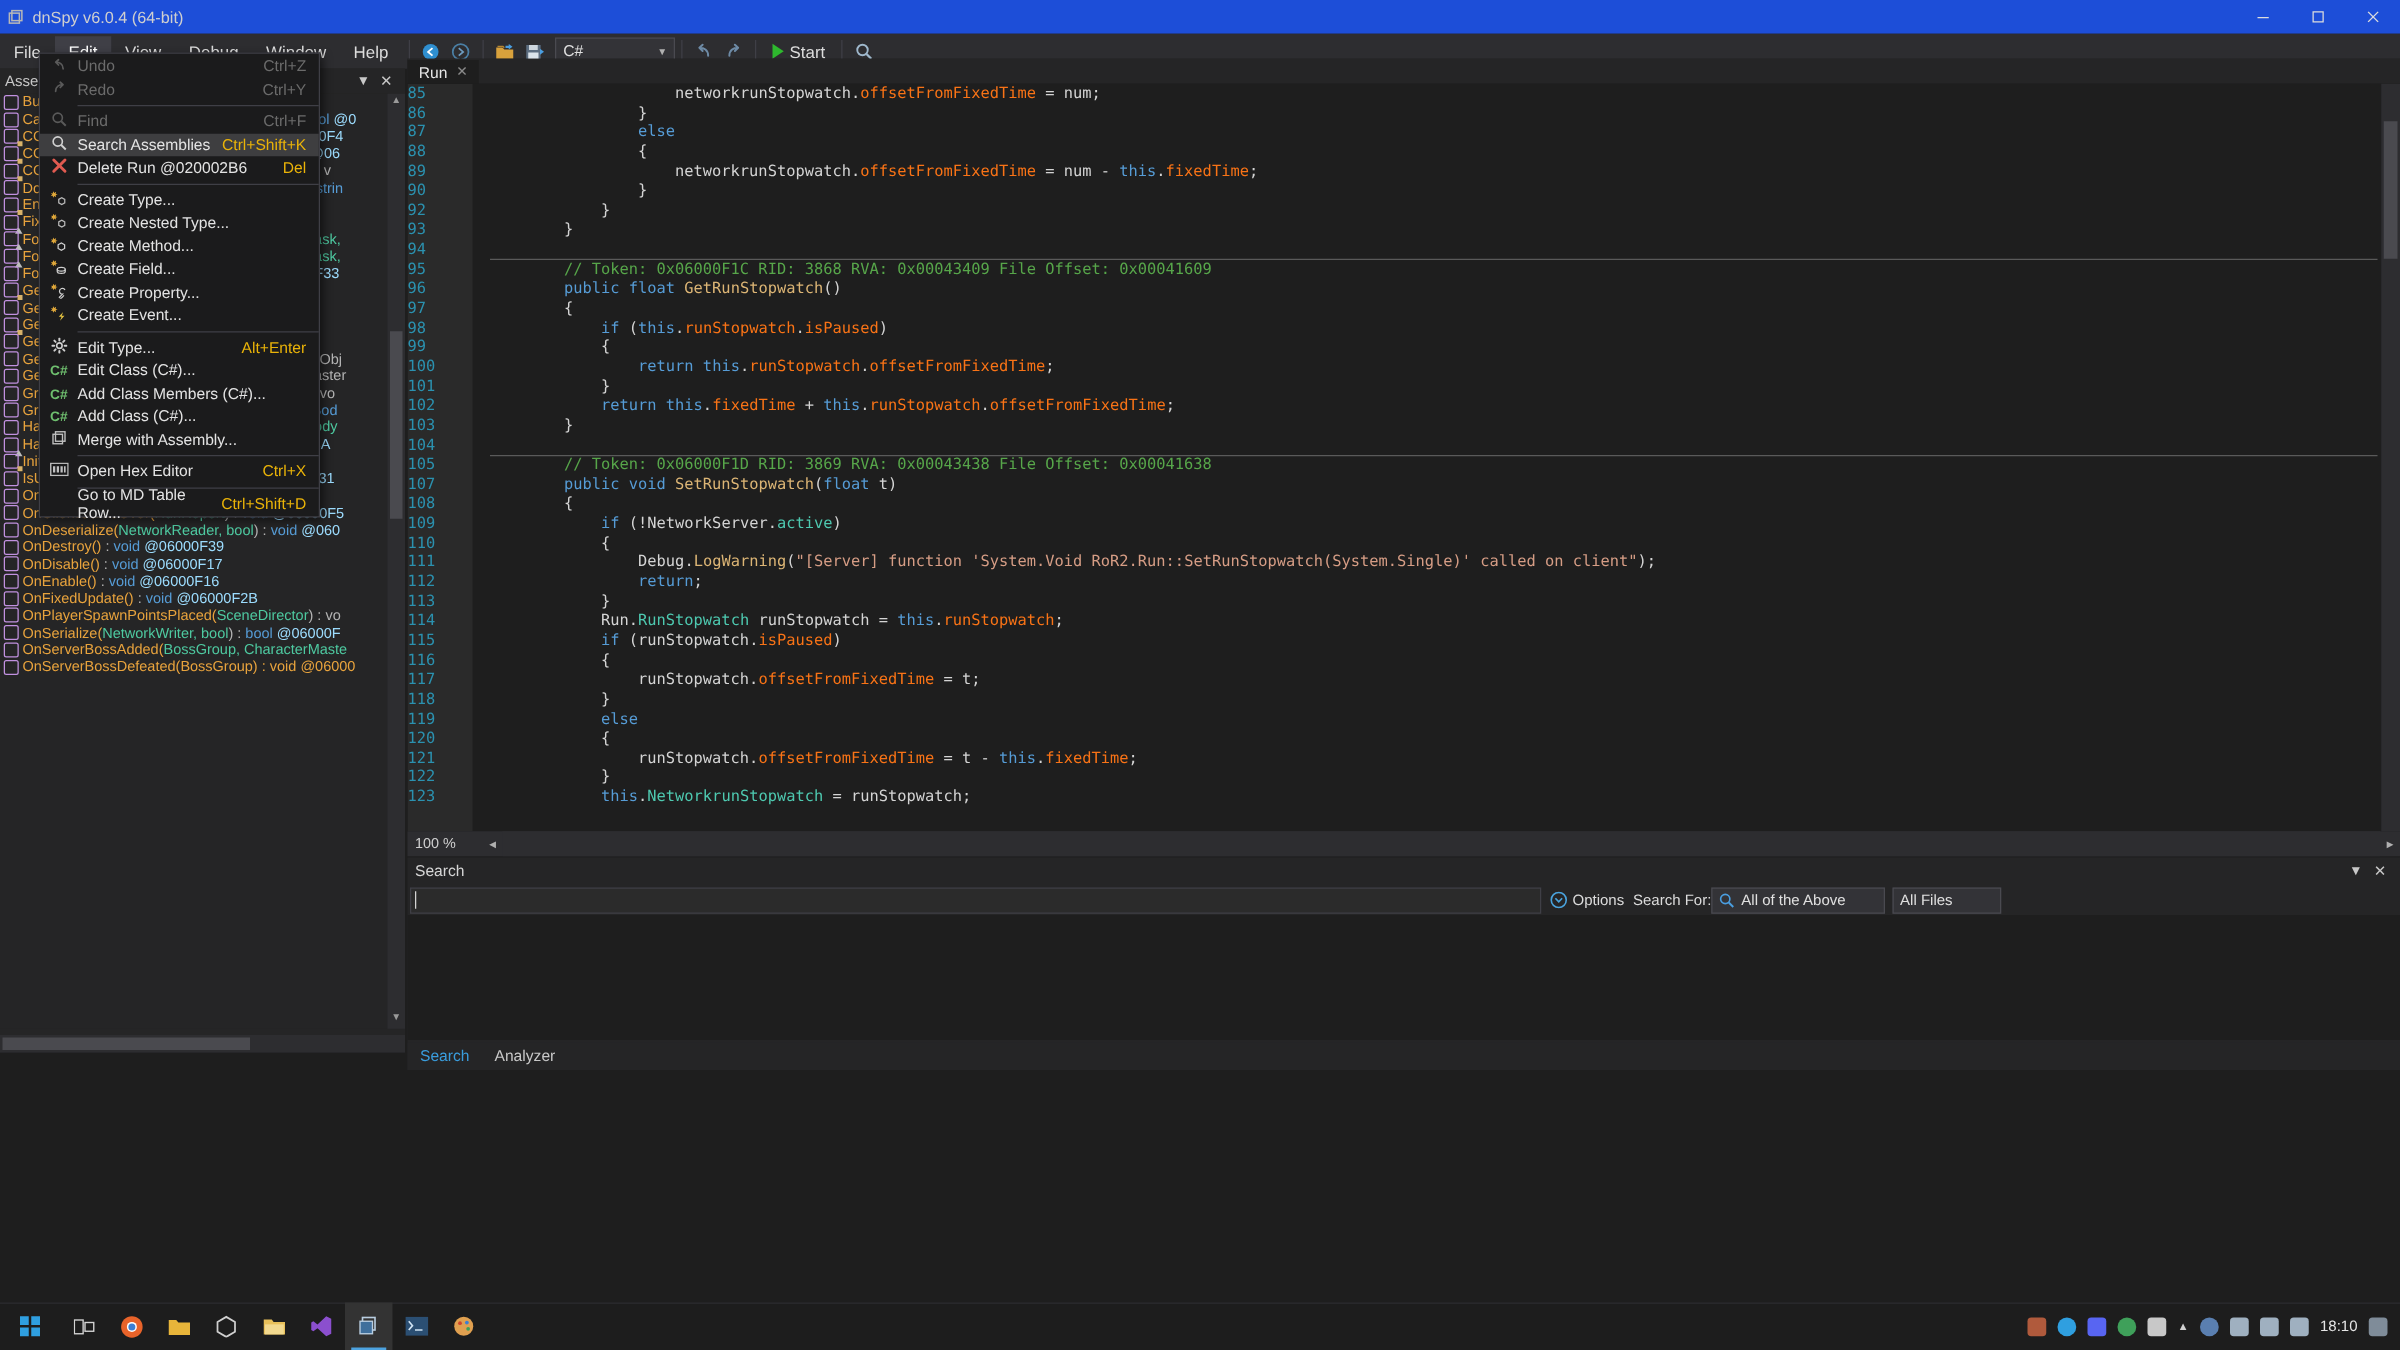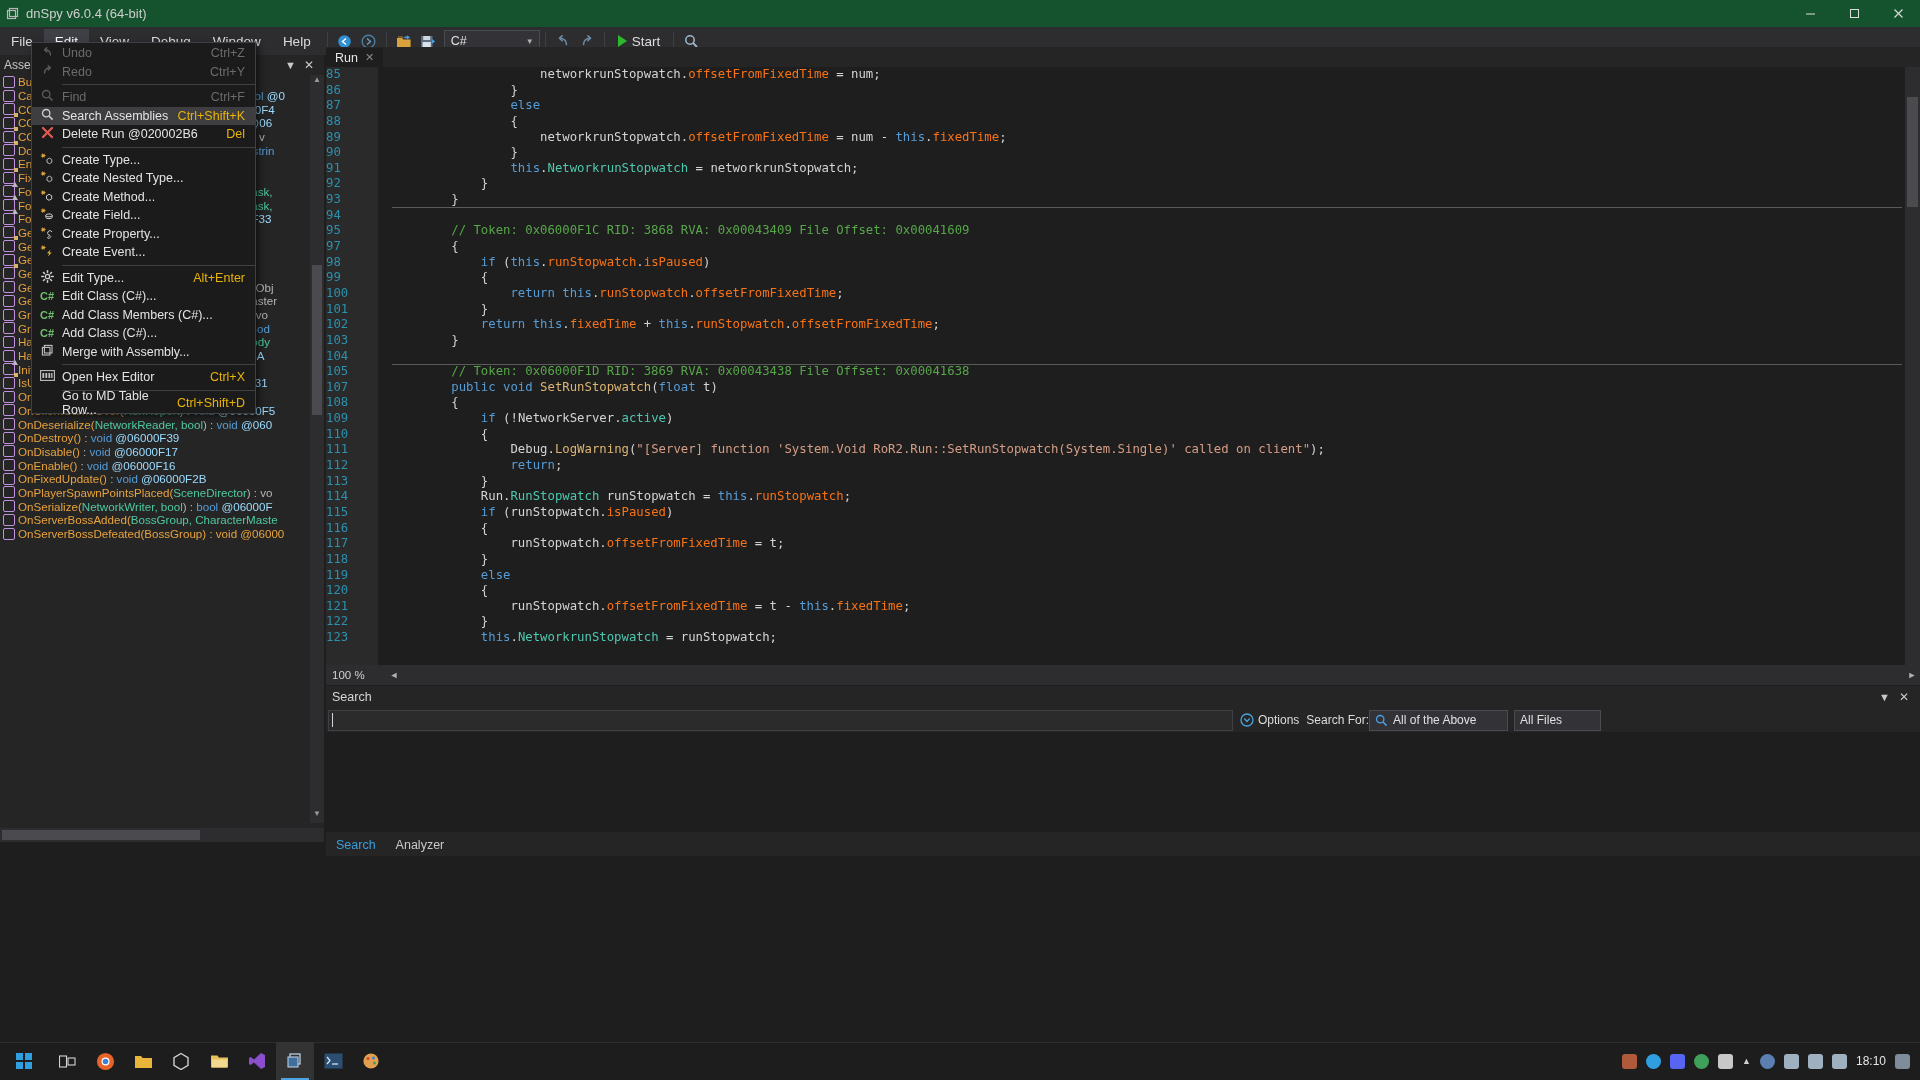--- a/index.html
+++ b/index.html
@@ -6,21 +6,21 @@
   body{
     width:1920px;height:1080px;overflow:hidden;
     background:#1e1e1e;
     font-family:"Liberation Sans",sans-serif;
     font-size:13px;color:#d4d4d4;
     -webkit-font-smoothing:antialiased;
   }
   .app{position:relative;width:1920px;height:1080px;}
 
   
-  .titlebar{position:absolute;left:0;top:0;width:1920px;height:27px;background:#14532d;display:flex;align-items:center;}
+  .titlebar{position:absolute;left:0;top:0;width:1920px;height:27px;background:#1d4ed8;display:flex;align-items:center;}
   .tb-icon{width:26px;height:27px;display:flex;align-items:center;justify-content:center;}
   .tb-title{font-size:13px;color:#cfcfcf;}
   .tb-btns{position:absolute;right:0;top:0;height:27px;display:flex;}
   .tb-btn{width:44px;height:27px;display:flex;align-items:center;justify-content:center;color:#d8d8d8;font-size:13px;}
 
   
   .menubar{position:absolute;left:0;top:27px;width:1920px;height:28px;background:#2d2d30;display:flex;align-items:center;}
   .menu-item{padding:5px 11px;font-size:13.5px;color:#dcdcdc;cursor:default;}
   .menu-item.active{background:#3f3f46;color:#fff;}
   .mb-sep{width:1px;height:18px;background:#3f3f46;margin:0 5px;}
@@ -603,25 +603,25 @@
     </div>
     <div class="editor">
       <div class="gutterbg"></div>
       <div class="code" id="code-lines">
           <div class="cl"><span class="ln">85</span><span class="src"><span class="c-pl">                    </span><span class="c-pl">networkrunStopwatch</span><span class="c-pl">.</span><span class="c-pr">offsetFromFixedTime</span><span class="c-pl"> = num;</span></span></div>
           <div class="cl"><span class="ln">86</span><span class="src"><span class="c-pl">                }</span></span></div>
           <div class="cl"><span class="ln">87</span><span class="src"><span class="c-pl">                </span><span class="c-kw">else</span></span></div>
           <div class="cl"><span class="ln">88</span><span class="src"><span class="c-pl">                {</span></span></div>
           <div class="cl"><span class="ln">89</span><span class="src"><span class="c-pl">                    networkrunStopwatch</span><span class="c-pl">.</span><span class="c-pr">offsetFromFixedTime</span><span class="c-pl"> = num - </span><span class="c-kw">this</span><span class="c-pl">.</span><span class="c-pr">fixedTime</span><span class="c-pl">;</span></span></div>
           <div class="cl"><span class="ln">90</span><span class="src"><span class="c-pl">                }</span></span></div>
-          <div class="cl"><span class="ln">91</span><span class="src"><span class="c-pl">                </span><span class="c-kw">this</span><span class="c-pl">.</span><span class="c-at">NetworkrunStopwatch</span><span class="c-pl"> = networkrunStopwatch;</span></span></div>
           <div class="cl"><span class="ln">92</span><span class="src"><span class="c-pl">            }</span></span></div>
           <div class="cl"><span class="ln">93</span><span class="src"><span class="c-pl">        }</span></span></div>
           <div class="cl"><span class="ln">94</span><span class="src"><span class="c-pl"></span></span></div>
           <div class="cl"><span class="ln">95</span><span class="src"><span class="c-cm">        // Token: 0x06000F1C RID: 3868 RVA: 0x00043409 File Offset: 0x00041609</span></span></div>
+          <div class="cl"><span class="ln">96</span><span class="src"><span class="c-pl">        </span><span class="c-kw">public float </span><span class="c-mt">GetRunStopwatch</span><span class="c-pl">()</span></span></div>
           <div class="cl"><span class="ln">97</span><span class="src"><span class="c-pl">        {</span></span></div>
           <div class="cl"><span class="ln">98</span><span class="src"><span class="c-pl">            </span><span class="c-kw">if</span><span class="c-pl"> (</span><span class="c-kw">this</span><span class="c-pl">.</span><span class="c-pr">runStopwatch</span><span class="c-pl">.</span><span class="c-pr">isPaused</span><span class="c-pl">)</span></span></div>
           <div class="cl"><span class="ln">99</span><span class="src"><span class="c-pl">            {</span></span></div>
           <div class="cl"><span class="ln">100</span><span class="src"><span class="c-pl">                </span><span class="c-kw">return</span><span class="c-pl"> </span><span class="c-kw">this</span><span class="c-pl">.</span><span class="c-pr">runStopwatch</span><span class="c-pl">.</span><span class="c-pr">offsetFromFixedTime</span><span class="c-pl">;</span></span></div>
           <div class="cl"><span class="ln">101</span><span class="src"><span class="c-pl">            }</span></span></div>
           <div class="cl"><span class="ln">102</span><span class="src"><span class="c-pl">            </span><span class="c-kw">return</span><span class="c-pl"> </span><span class="c-kw">this</span><span class="c-pl">.</span><span class="c-pr">fixedTime</span><span class="c-pl"> + </span><span class="c-kw">this</span><span class="c-pl">.</span><span class="c-pr">runStopwatch</span><span class="c-pl">.</span><span class="c-pr">offsetFromFixedTime</span><span class="c-pl">;</span></span></div>
           <div class="cl"><span class="ln">103</span><span class="src"><span class="c-pl">        }</span></span></div>
           <div class="cl"><span class="ln">104</span><span class="src"><span class="c-pl"></span></span></div>
           <div class="cl"><span class="ln">105</span><span class="src"><span class="c-cm">        // Token: 0x06000F1D RID: 3869 RVA: 0x00043438 File Offset: 0x00041638</span></span></div>
           <div class="cl"><span class="ln">107</span><span class="src"><span class="c-pl">        </span><span class="c-kw">public void </span><span class="c-mt">SetRunStopwatch</span><span class="c-pl">(</span><span class="c-kw">float</span><span class="c-pl"> </span><span class="c-pl">t</span><span class="c-pl">)</span></span></div>

